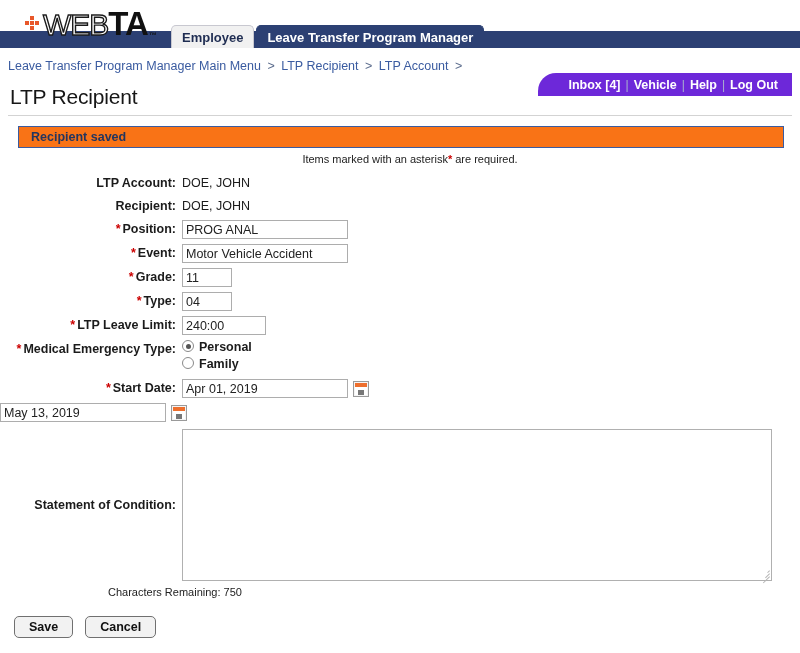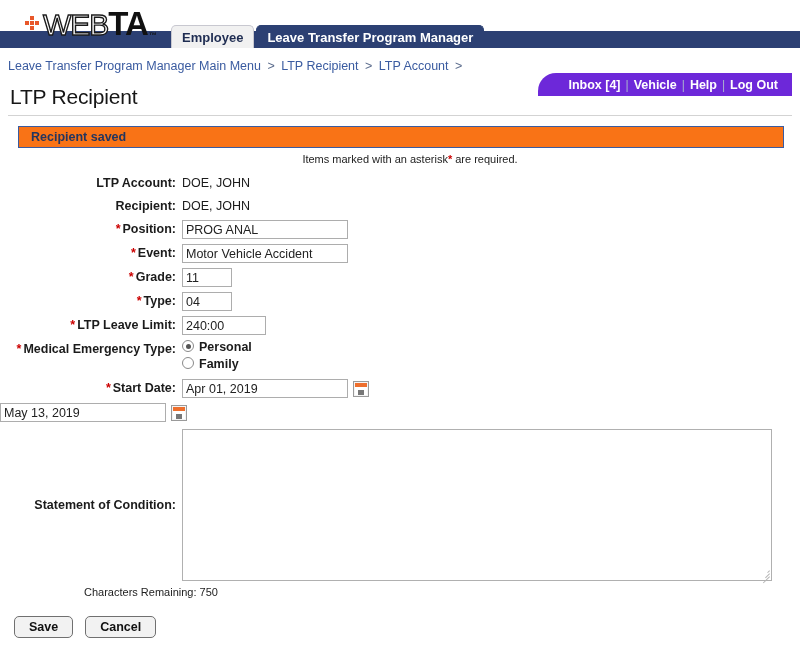--- a/index.html
+++ b/index.html
@@ -310,21 +310,21 @@
     right: 0;
     height: 1px;
     background: #b5b5b5;
     display: block;
   }
   .resize-grip span:nth-child(1) { bottom: 1px; width: 9px; transform: rotate(-45deg); transform-origin: right bottom; }
   .resize-grip span:nth-child(2) { bottom: 4px; width: 6px; transform: rotate(-45deg); transform-origin: right bottom; }
   .resize-grip span:nth-child(3) { bottom: 7px; width: 3px; transform: rotate(-45deg); transform-origin: right bottom; }
 
   .chars-remaining {
-    margin-left: 84px;
+    margin-left: 108px;
     margin-top: 3px;
     font-size: 11px;
     color: #222222;
   }
 
   .buttons {
     margin: 18px 16px 0 14px;
     display: flex;
     gap: 12px;
   }

